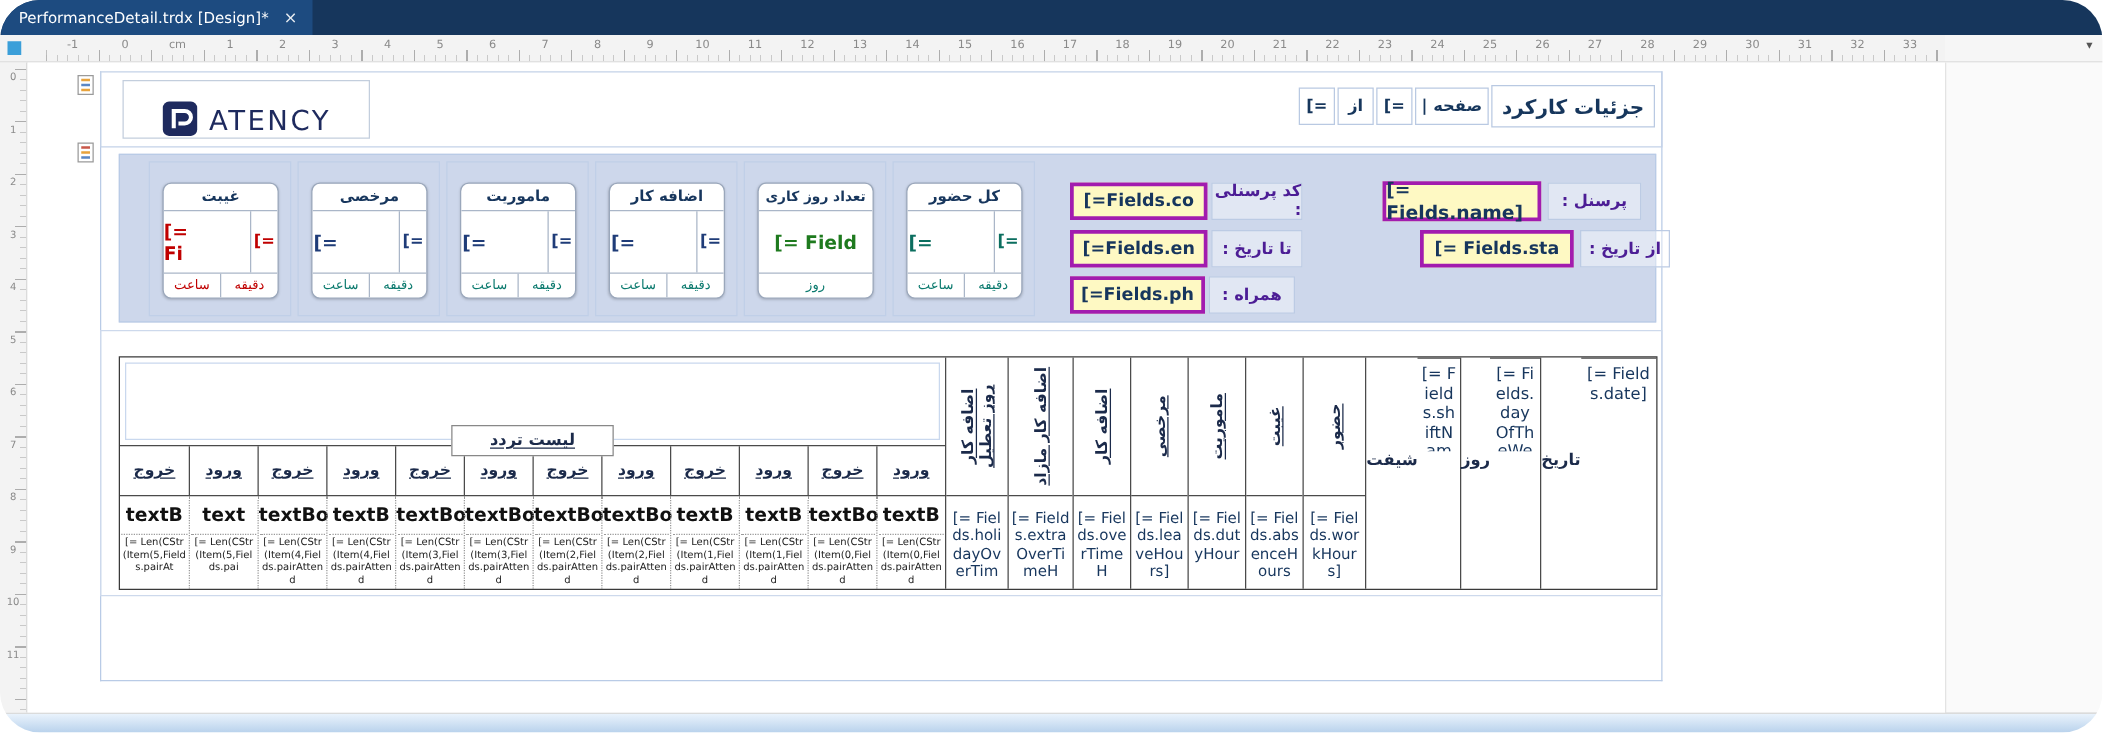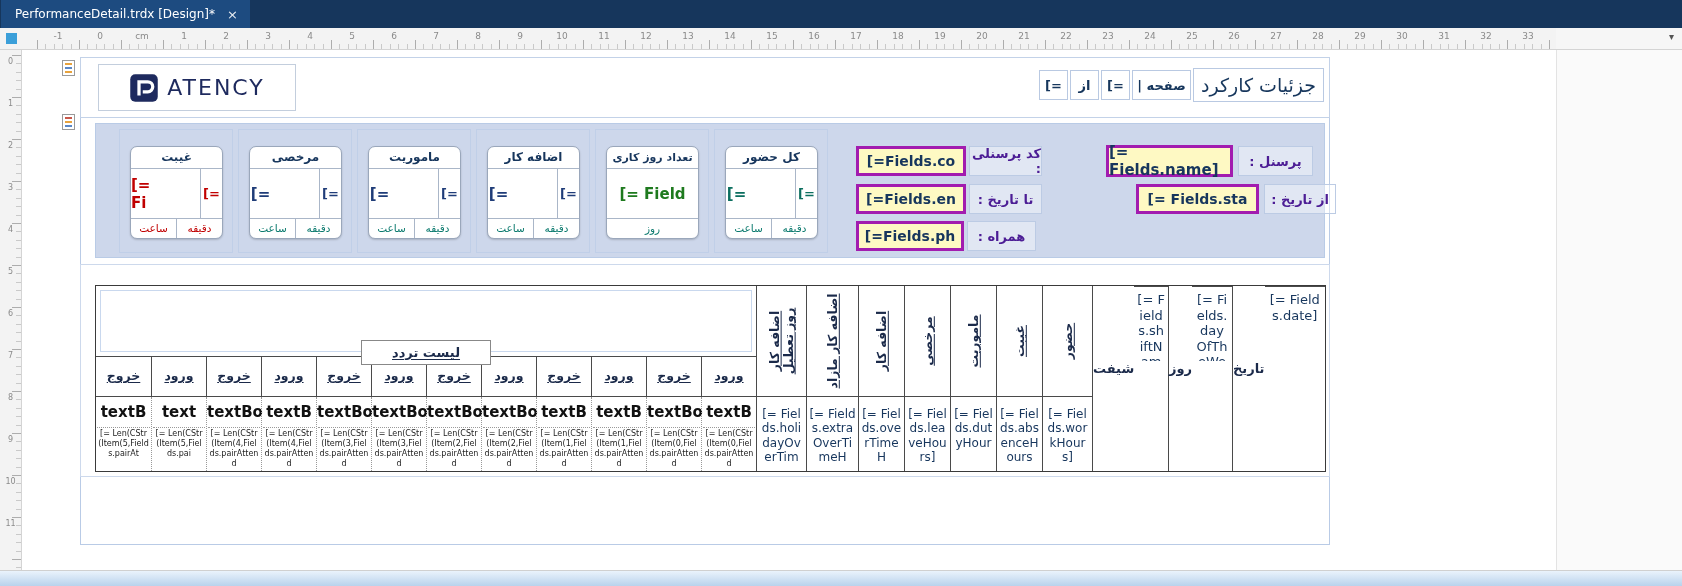--- a/index.html
+++ b/index.html
@@ -1,18 +1,18 @@
 <!DOCTYPE html>
 <html><head>
 <meta charset="utf-8">
 <style>
   * { margin:0; padding:0; box-sizing:border-box; }
   html,body { width:1682px; height:586px; overflow:hidden; background:#fff;
               font-family:"DejaVu Sans","Liberation Sans",sans-serif; }
-  .app { width:1682px; height:586px; display:flex; flex-direction:column; overflow:hidden; }
+  .app { width:1682px; height:586px; display:flex; flex-direction:column; overflow:hidden;border-radius:32px; }
 
   
   .tabbar { height:28px; background:#16365c; display:flex; align-items:stretch; flex:0 0 28px; }
   .tab { background:#1d4b80; color:#fff; display:flex; align-items:center; gap:12px;
          padding:0 12px 0 14px; font-size:12px; margin-left:1px; }
   .tab-close { font-size:13px; line-height:1; opacity:.9; cursor:default; }
 
   
   .ruler-row { height:22px; flex:0 0 22px; display:flex; background:#f3f3f3; border-bottom:1px solid #d4d4d4; }
   .ruler-corner { width:22px; flex:0 0 22px; position:relative; background:#f3f3f3; }
@@ -46,25 +46,25 @@
   .band-icon .s1 { background:#e8a33d; } .band-icon .s2 { background:#5b87c5; } .band-icon .s3 { background:#c9584a; }
   .bi-1 { top:10px; } .bi-2 { top:64px; }
 
   
   .content-frame { position:absolute; left:58px; top:7px; width:1250px; height:488px;
     border-left:1px solid #b9cbe6; border-right:1px solid #b9cbe6; border-bottom:1px solid #b9cbe6; }
 
   
   .band-header { position:absolute; left:58px; top:7px; width:1250px; height:61px; border:1px solid #c3d2e8; }
   .logo-box { position:absolute; left:17px; top:6px; width:198px; height:47px; background:#fff;
-    border:1px solid #c3cedd; display:flex; align-items:center; justify-content:center; gap:8px; }
+    border:1px solid #c3cedd; display:flex; align-items:flex-end; justify-content:center; gap:8px; }
   .logo-text { color:#1e2a5e; font-size:22px; letter-spacing:2px; font-weight:500; }
   .page-fields { position:absolute; right:5px; top:10px; display:flex; direction:rtl; gap:2px; align-items:center; }
   .title-box { width:131px; height:34px; border:1px solid #b9c9e2; background:#fff; display:flex;
-    align-items:center; justify-content:center; font-weight:normal; font-size:19px; color:#16365c; direction:rtl; }
+    align-items:center; justify-content:center; font-weight:bold; font-size:16px; color:#16365c; direction:rtl; }
   .pf-box { height:30px; border:1px solid #b9c9e2; background:#fff; display:flex; align-items:center;
     justify-content:center; font-weight:bold; font-size:13px; color:#16365c; direction:rtl; }
   .pf-page { width:59px; } .pf-sm { width:29px; direction:ltr; }
 
   
   .band-summary { position:absolute; left:73px; top:73px; width:1230px; height:135px;
     background:#cdd7eb; border:1px solid #b9cbe6; }
   .groups { position:absolute; left:23px; top:5px; display:flex; gap:5px; }
   .group-panel { width:114px; height:124px; border:1px solid #c0cfe8; position:relative; }
   .gcard { position:absolute; left:10px; top:16px; width:93px; height:93px; background:#fff;

